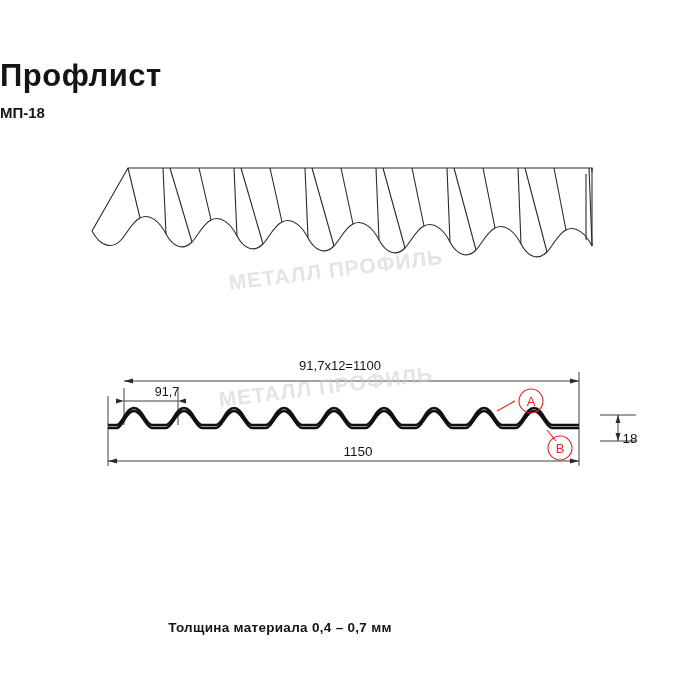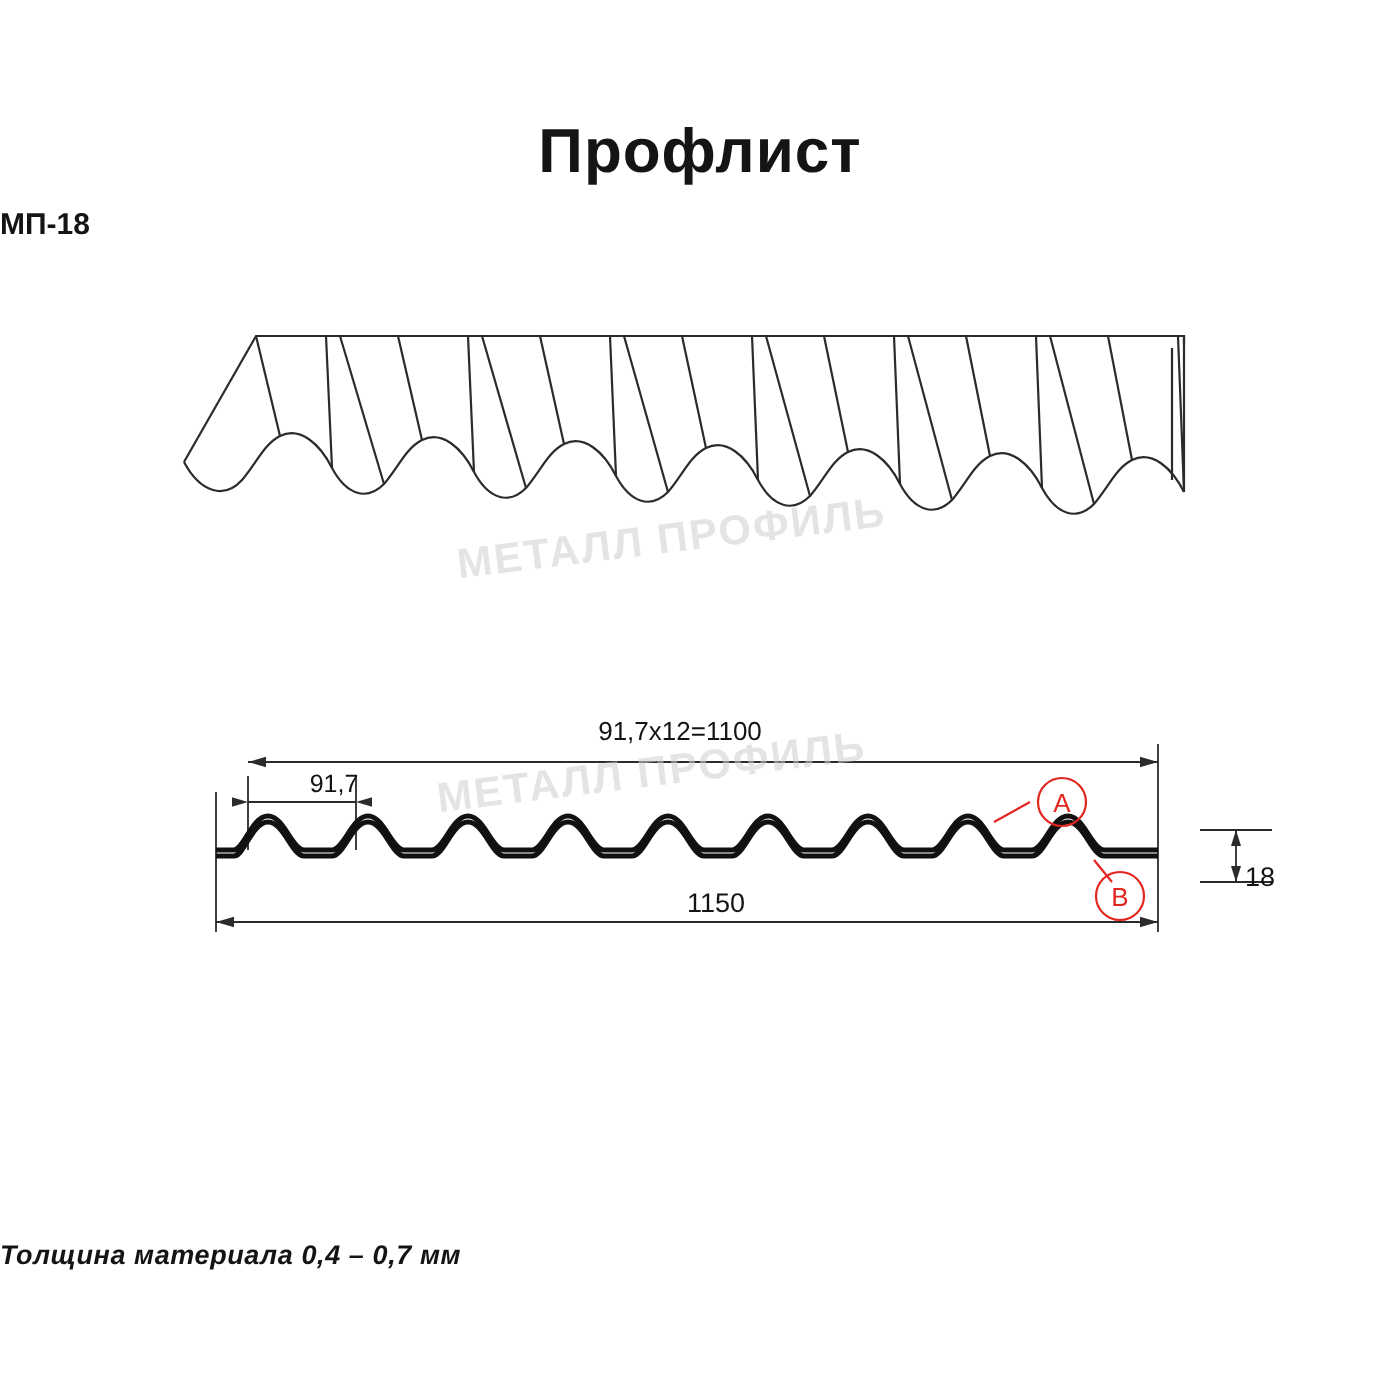--- a/index.html
+++ b/index.html
@@ -17,46 +17,46 @@
   }
   .page {
     position: absolute;
     inset: 0;
   }
   .title {
     position: absolute;
     top: 58px;
     left: 0;
     width: 700px;
-    text-align: center;
+    text-align: left;
     font-size: 31px;
     font-weight: bold;
     letter-spacing: 0.5px;
     color: #141414;
   }
   .subtitle {
     position: absolute;
     top: 104px;
     left: 0;
     width: 700px;
     text-align: left;
     font-size: 15px;
     font-weight: bold;
     color: #141414;
   }
   .footnote {
     position: absolute;
     top: 620px;
     left: 0;
     width: 560px;
+    text-align: center;
     font-size: 13.5px;
     font-weight: bold;
     letter-spacing: 0.3px;
     color: #141414;
-    font-style: italic;
   }
   .svg-layer {
     position: absolute;
     top: 0;
     left: 0;
   }
   .wm {
     position: absolute;
     font-family: "Liberation Sans", sans-serif;
     font-weight: bold;

